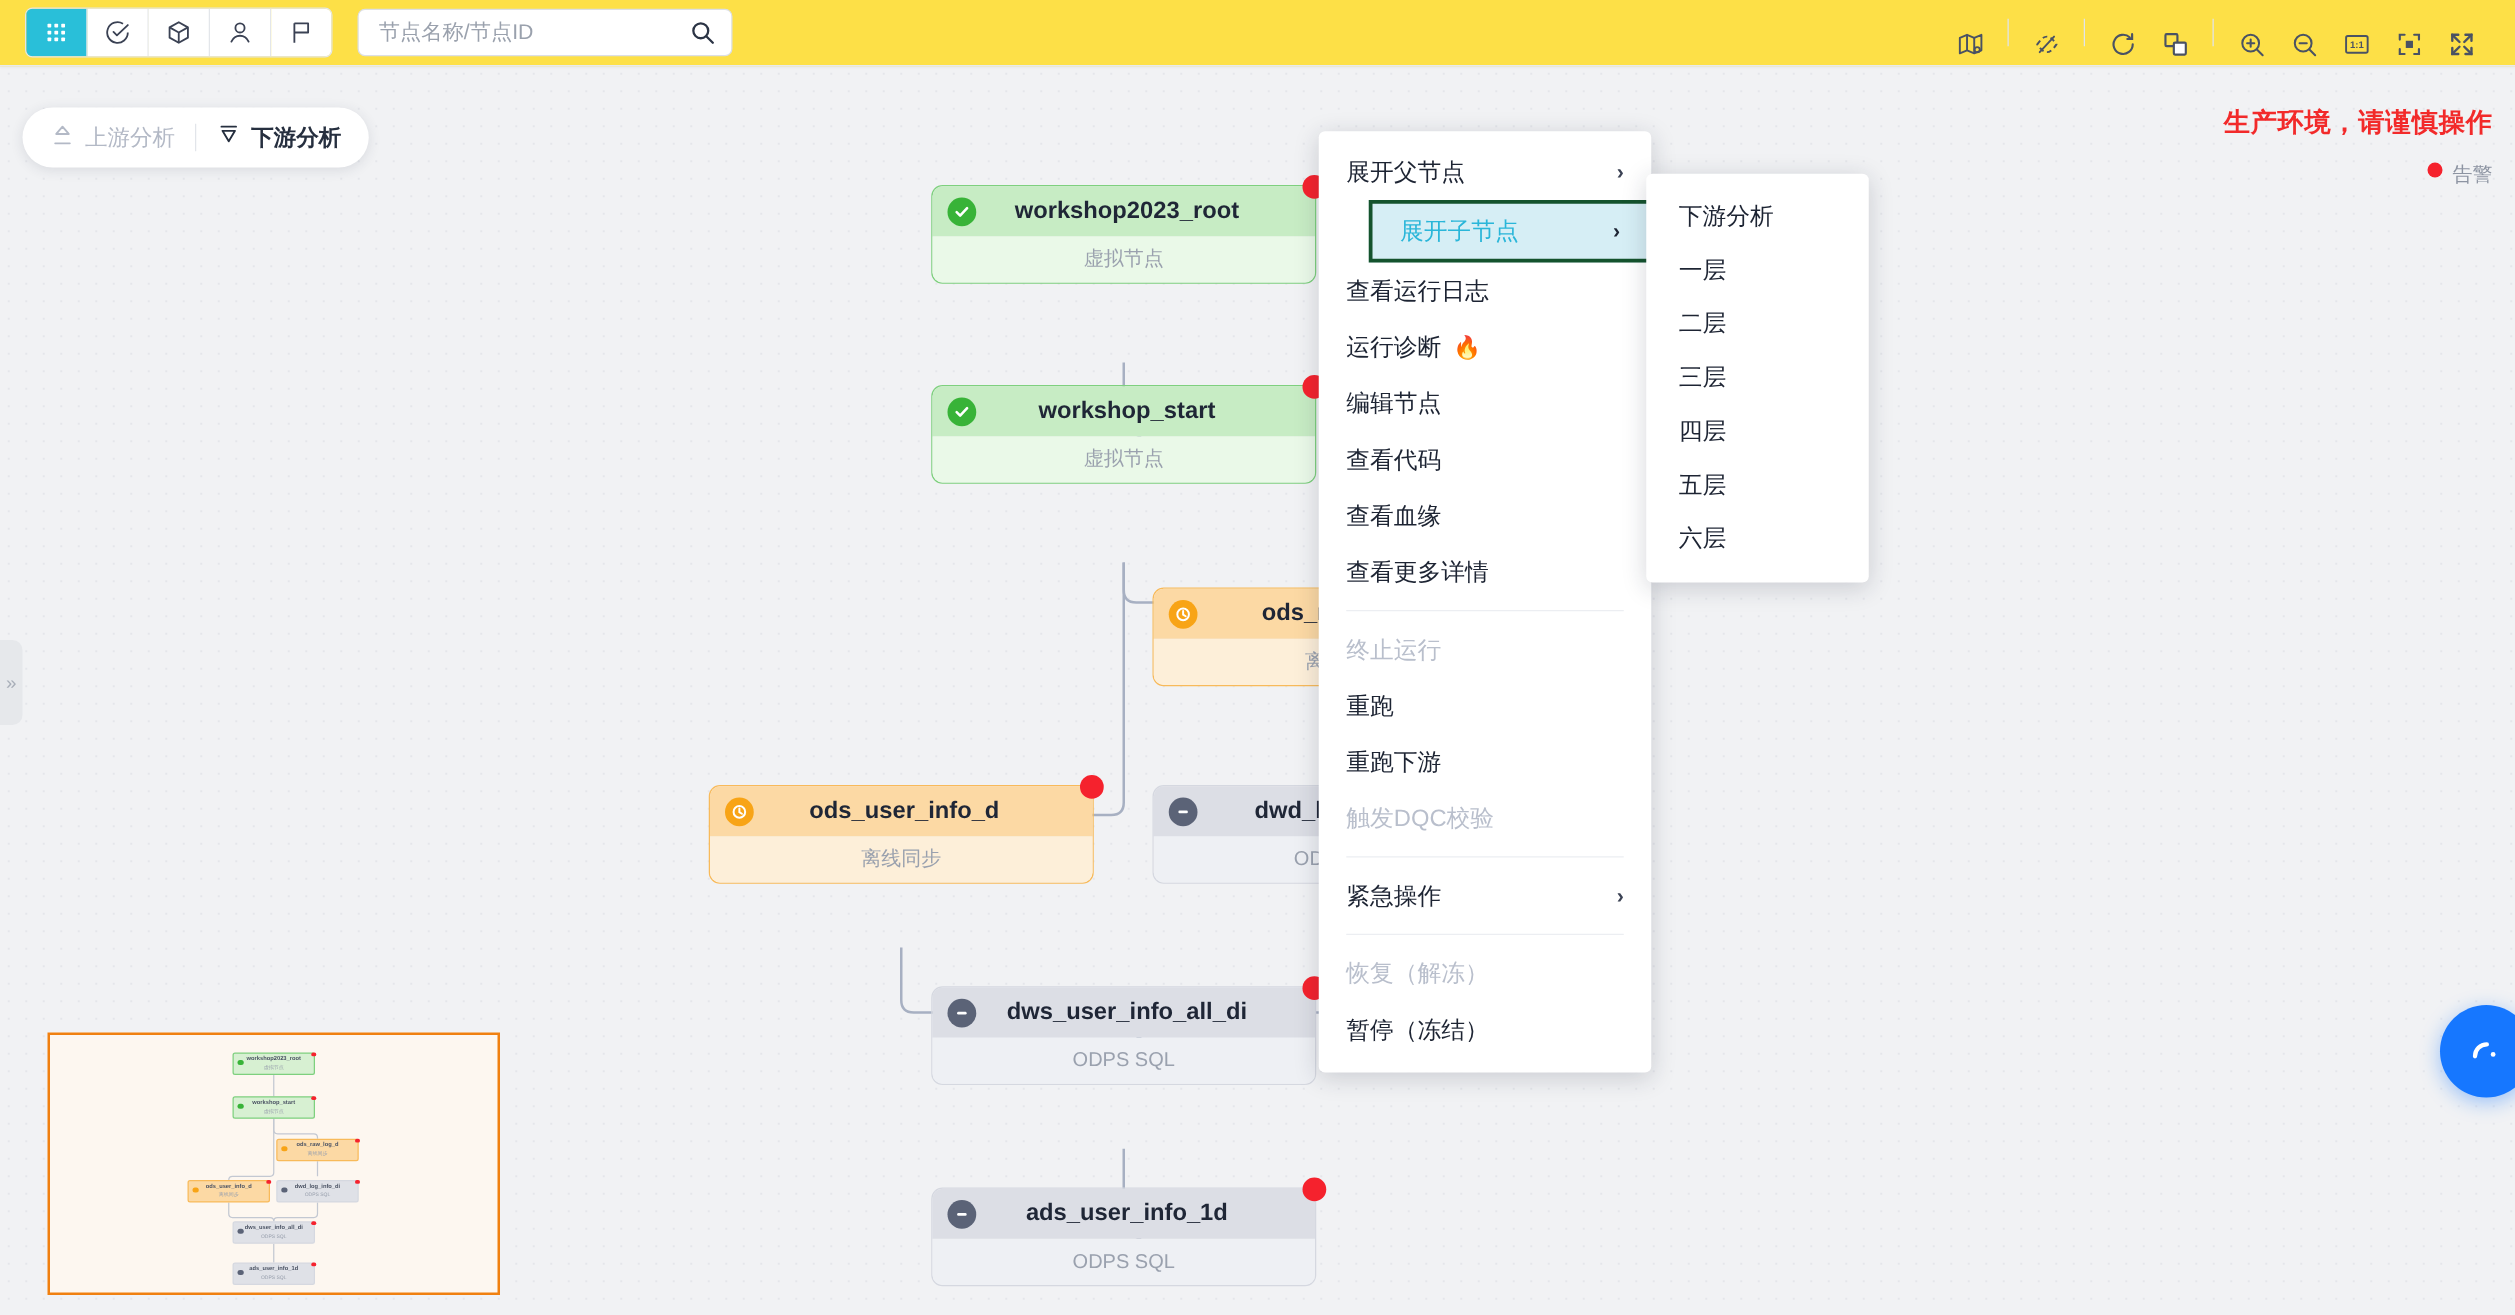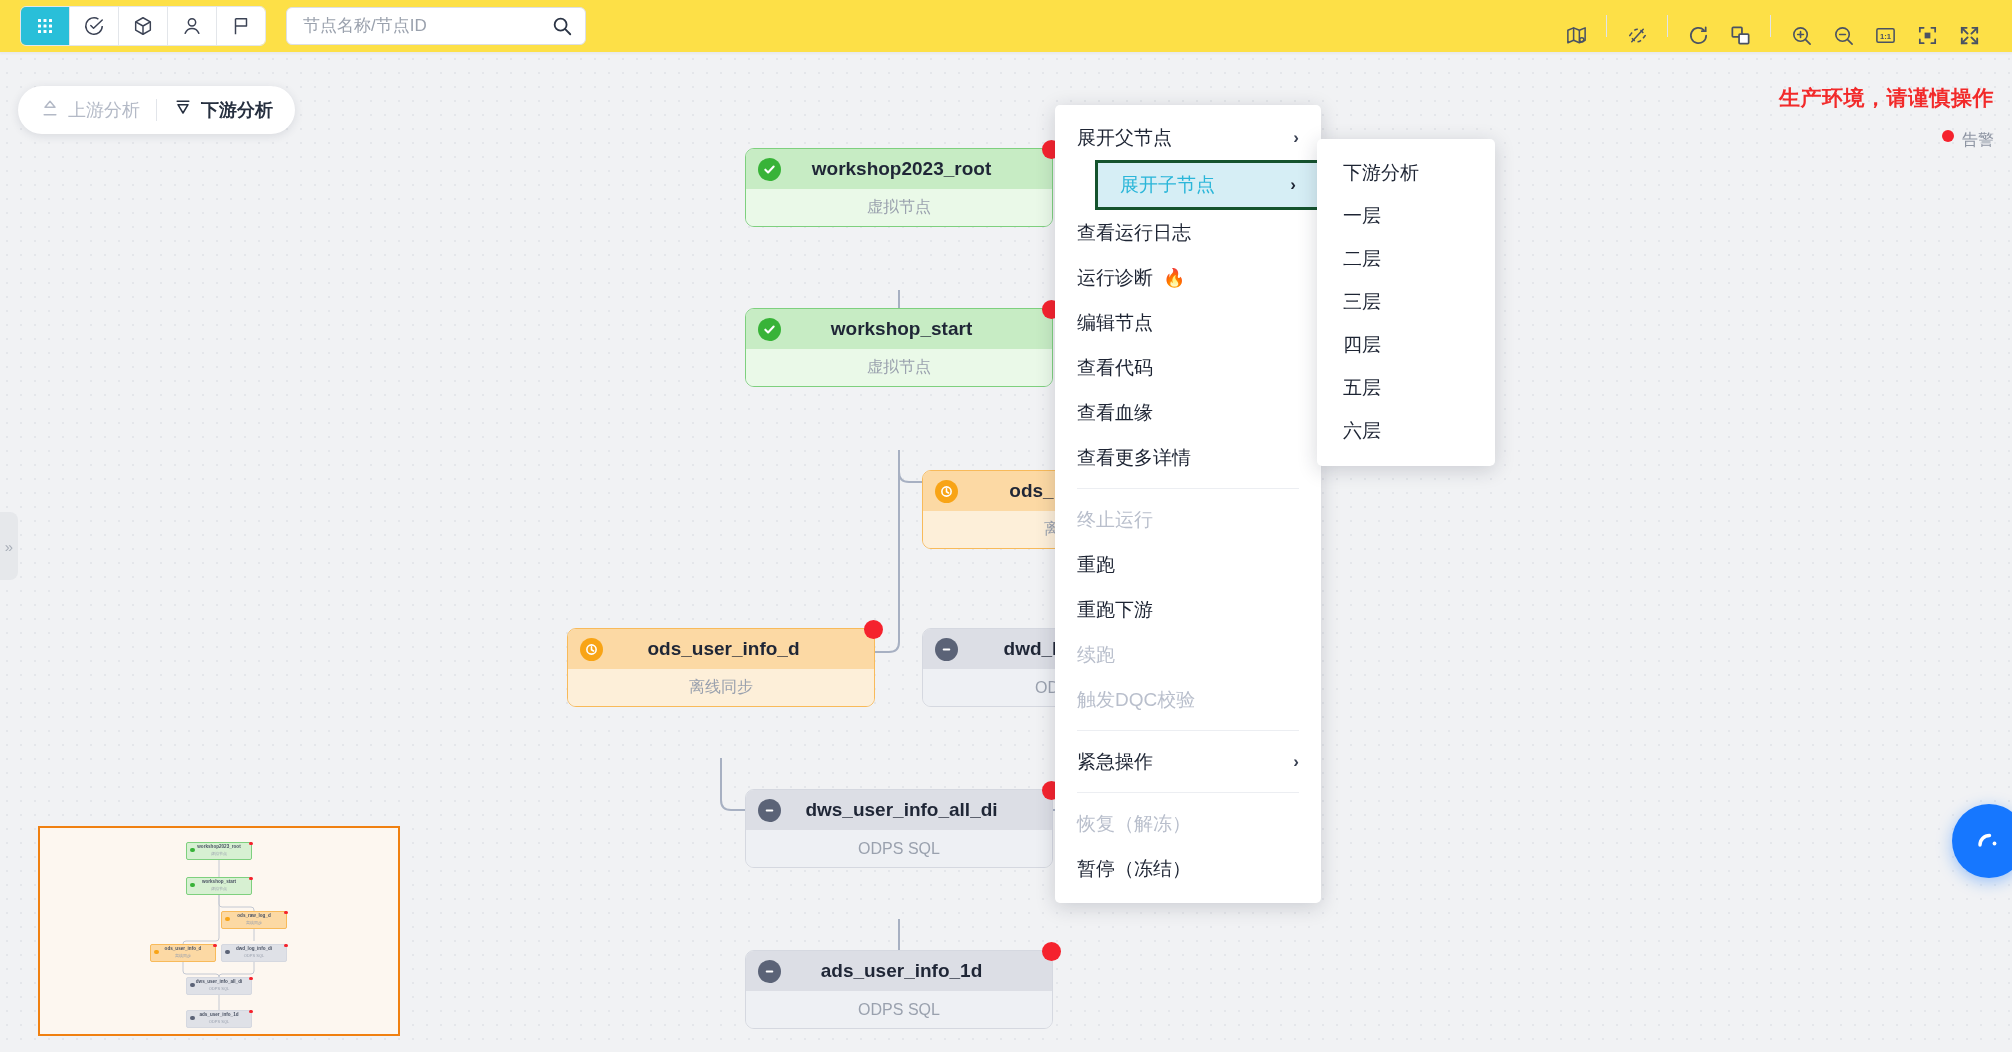--- a/index.html
+++ b/index.html
@@ -467,23 +467,20 @@
   </div>
   <div class="sep"></div>
   <div class="mi disabled">
     <span>终止运行</span>
   </div>
   <div class="mi">
     <span>重跑</span>
   </div>
   <div class="mi">
     <span>重跑下游</span>
-  </div>
-  <div class="mi disabled">
-    <span>续跑</span>
   </div>
   <div class="mi disabled">
     <span>触发DQC校验</span>
   </div>
   <div class="sep"></div>
   <div class="mi">
     <span>紧急操作</span>
     <span class="arrow">›</span>
   </div>
   <div class="sep"></div>

